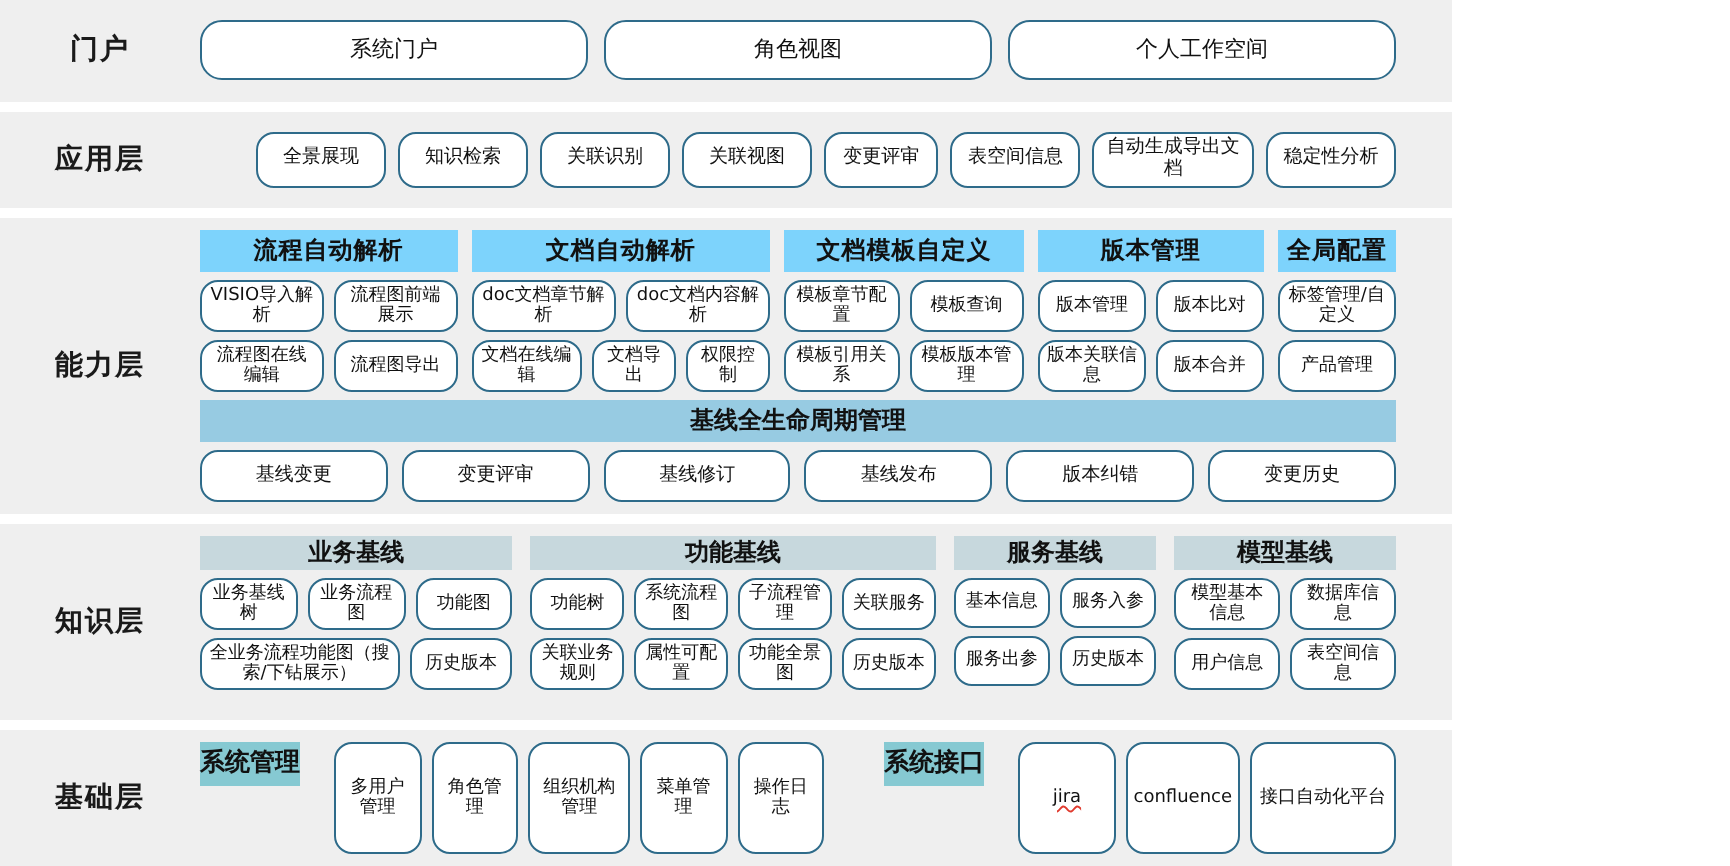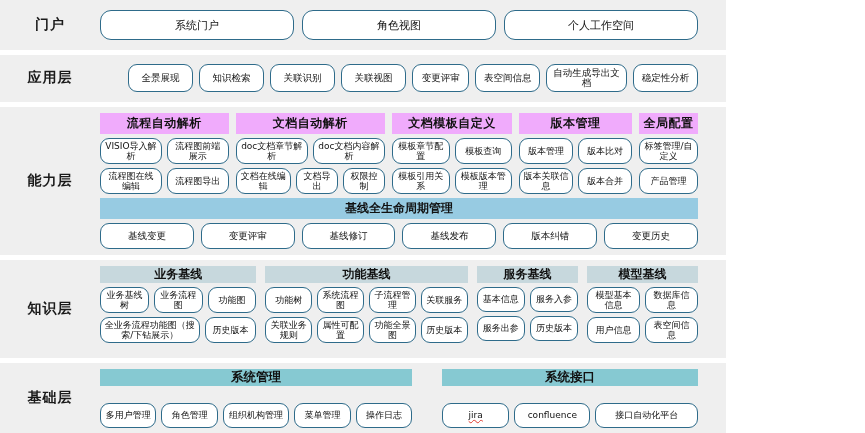--- a/index.html
+++ b/index.html
@@ -59,21 +59,21 @@
   .app-strip { display: flex; gap: 6px; justify-content: center; }
   .app-strip .pill { height: 28px; font-size: 9.5px; padding: 0 4px; }
 
   
   .cap-row { height: 148px; align-items: stretch; }
   .cap-row .row-label { display: flex; align-items: center; justify-content: center; }
   .cap-wrap { display: flex; flex-direction: column; gap: 4px; padding: 6px 28px 6px 0; height: 100%; }
   .cap-cols { display: flex; gap: 7px; flex: 1 1 auto; }
   .cap-col { display: flex; flex-direction: column; gap: 4px; }
   .grp-head {
-    background: #f0abfc;
+    background: #7dd3fc;
     color: #111;
     font-size: 12px;
     font-weight: bold;
     height: 21px;
     display: flex; align-items: center; justify-content: center;
     letter-spacing: .5px;
   }
   .grp-rowline { display: flex; gap: 5px; flex: 1 1 0; }
   .grp-rowline .pill { flex: 1 1 0; min-height: 26px; }
 
@@ -96,21 +96,21 @@
     color: #111; font-size: 12px; font-weight: bold;
     height: 20px; display: flex; align-items: center; justify-content: center;
   }
   .know-line { display: flex; gap: 5px; flex: 1 1 0; }
   .know-line .pill { flex: 1 1 0; min-height: 25px; }
 
   
   .base-row { height: 70px; align-items: stretch; }
   .base-row .row-label { display: flex; align-items: center; justify-content: center; }
   .base-wrap { display: flex; gap: 30px; padding: 6px 28px 6px 0; height: 100%; }
-  .base-col { display: flex; flex-direction: column; gap: 17px; }
+  .base-col { display: flex; flex-direction: row; gap: 17px; }
   .base-head {
     background: #86c9d2;
     color: #111; font-size: 12.5px; font-weight: bold;
     height: 22px; display: flex; align-items: center; justify-content: center;
   }
   .base-line { display: flex; gap: 5px; flex: 1 1 0; }
   .base-line .pill { flex: 1 1 0; min-height: 25px; }
 
   .spell { text-decoration: underline wavy #e03b2f; text-decoration-thickness: 1px; }
 </style>

